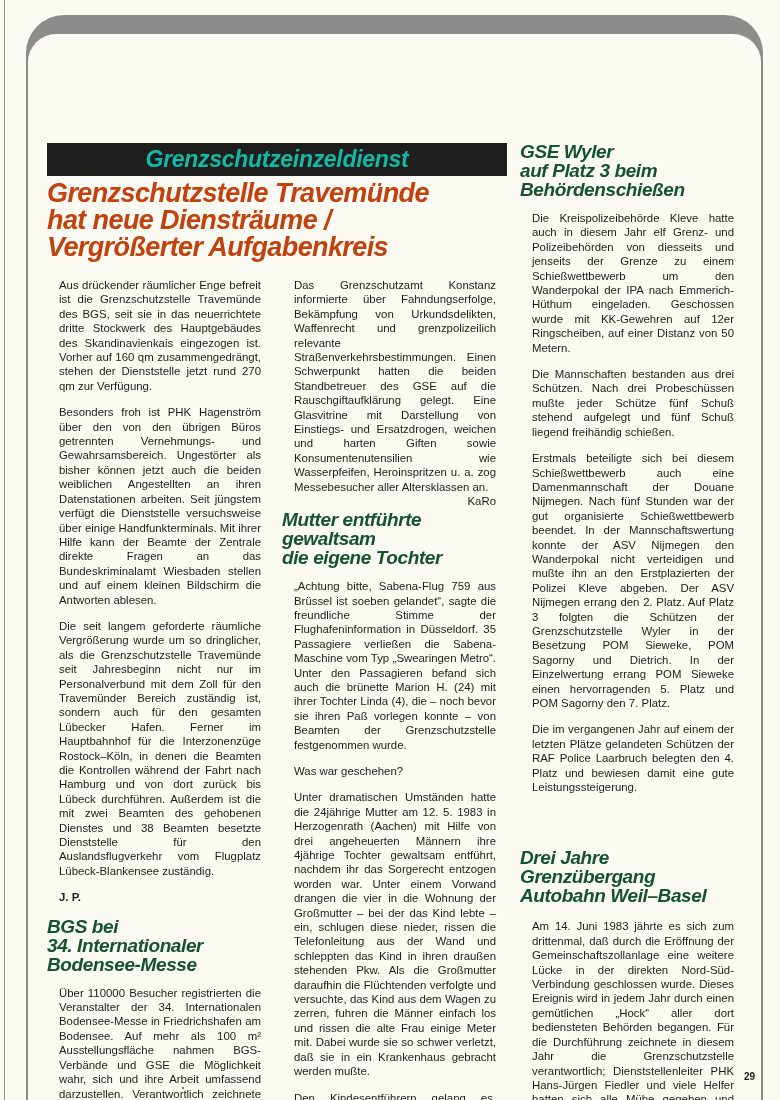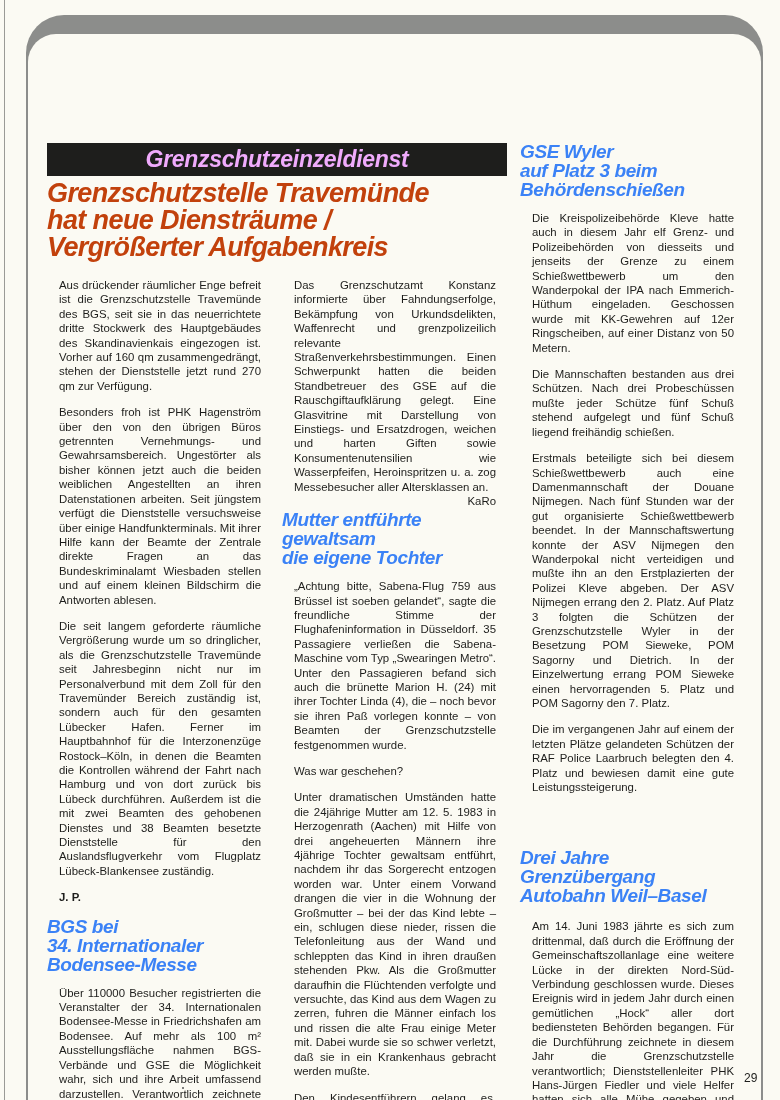--- a/index.html
+++ b/index.html
@@ -16,42 +16,42 @@
   }
   .frame-inner {
     position:absolute; left:28px; top:34px; width:733px; height:1066px;
     background:#fbfaf3; border-radius:28px 28px 0 0;
   }
   .frame-left { position:absolute; left:26px; top:60px; width:2px; height:1040px; background:#8c8d8b; }
   .frame-right { position:absolute; left:761px; top:60px; width:2px; height:1040px; background:#8c8d8b; }
 
   .section-banner {
     position:absolute; left:47px; top:143px; width:460px; height:33px;
-    background:#1e1e1c; color:#f0abfc;
+    background:#1e1e1c; color:#14b8a6;
     font-weight:bold; font-style:italic; font-size:23px; letter-spacing:-0.3px;
     display:flex; align-items:center; justify-content:center;
   }
   .main-headline {
     position:absolute; left:47px; top:180px; width:470px;
     font-weight:bold; font-style:italic; font-size:27px; line-height:27px;
     letter-spacing:-0.6px; color:#c2410c;
   }
   .col { position:absolute; font-size:11.4px; line-height:14.4px; text-align:justify; hyphens:manual; }
   .col p { margin:12px; }
   .c1 { left:47px; top:266px; width:226px; }
   .c2 { left:282px; top:266px; width:226px; }
   .c3 { left:520px; top:142px; width:226px; }
   .sub-head {
     font-weight:bold; font-style:italic; font-size:19px; line-height:19px;
-    letter-spacing:-0.4px; color:#3b82f6; margin:10px 0 7px 0;
+    letter-spacing:-0.4px; color:#14532d; margin:10px 0 7px 0;
   }
   .c3 .sub-head { margin-top:0; margin-bottom:9px; }
   .signature { text-align:left;font-weight:bold; }
   .sig-inline { float:right; }
-  .page-number { position:absolute; left:744px; top:1071px; font-size:12px; font-weight:normal; }
+  .page-number { position:absolute; left:744px; top:1071px; font-size:10px; font-weight:bold; }
   .gap-large { height:42px; }
   .dot { position:absolute; left:182px; top:1087px; width:2px; height:2px; background:#555; border-radius:1px; }
 </style>
 </head>
 <body>
 
 <div class="scan-edge-left"></div>
 <div class="frame-top"></div>
 <div class="frame-inner"></div>
 <div class="frame-left"></div>

